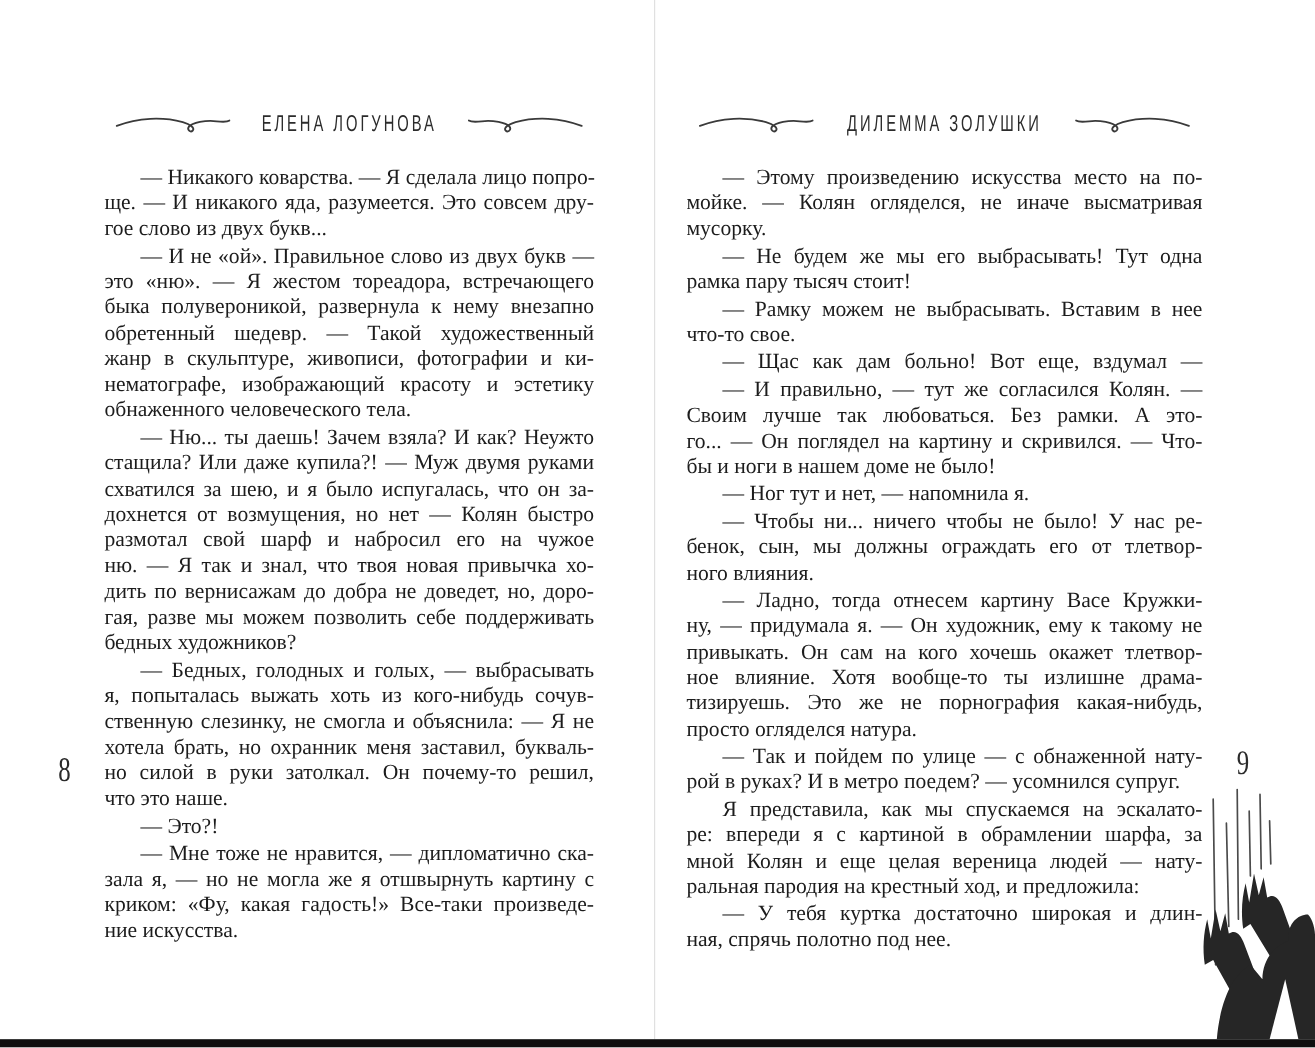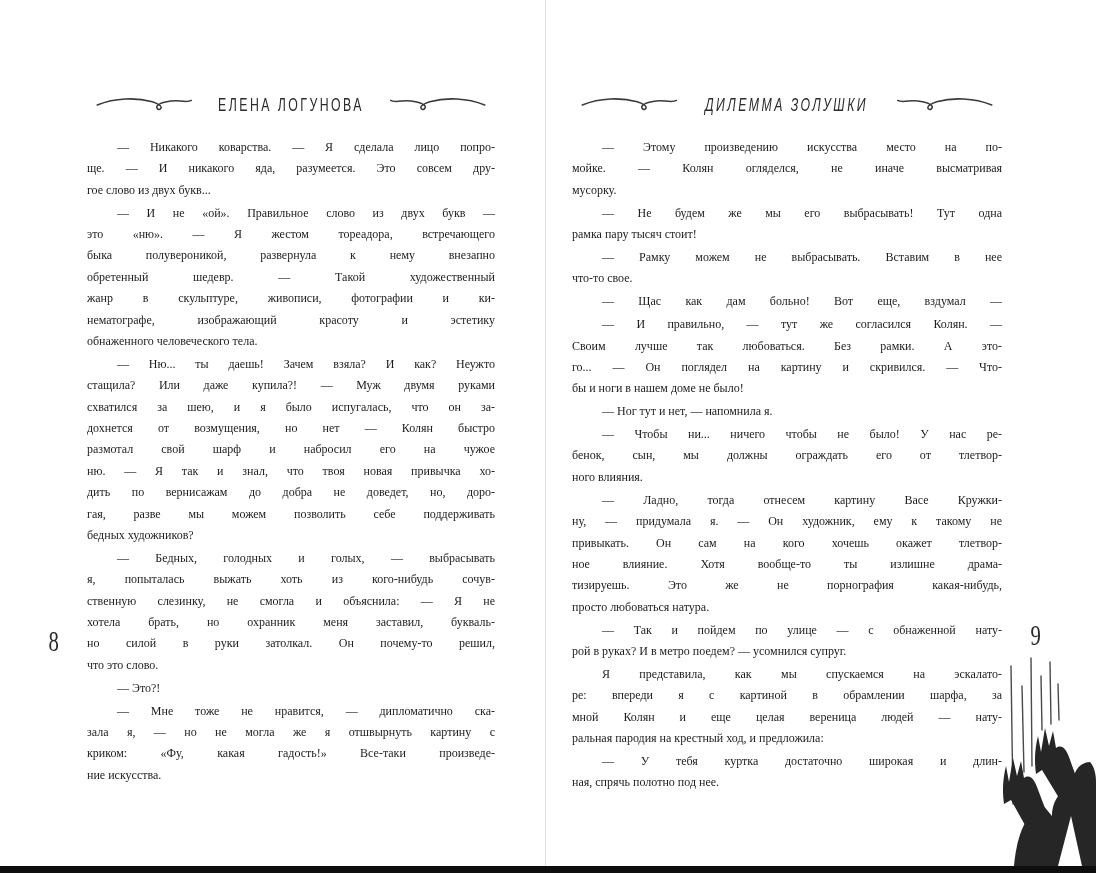--- a/index.html
+++ b/index.html
@@ -7,29 +7,29 @@
        font-family:"Liberation Serif","DejaVu Serif",serif;}
   .spread{position:absolute;inset:0;background:#ffffff;}
 
   .page{position:absolute;top:16px;height:866px;}
   .page-left{left:0;width:547px;}
   .page-right{left:548px;width:548px;}
 
   
   .page-header{position:absolute;top:74px;display:flex;align-items:center;justify-content:center;gap:10px;}
   .page-left  .page-header{left:87px;width:408px;}
-  .page-right .page-header{left:24px;width:430px;font-style:italic;}
+  .page-right .page-header{left:24px;width:430px;}
   .header-text{display:inline-block;font-family:"Liberation Sans","DejaVu Sans",sans-serif;
        font-size:15px;font-weight:500;letter-spacing:3px;color:#2b2b2b;white-space:nowrap;
        transform:scaleX(0.82) scaleY(1.28);transform-origin:center;}
   .flourish{flex:0 0 auto;}
   .flourish.mirrored{transform:scaleX(-1);}
 
   
-  .text-column{position:absolute;top:121px;font-size:12px;color:#1c1c1c;}
+  .text-column{position:absolute;top:121px;font-size:18px;color:#1c1c1c;}
   .page-left  .text-column{left:87px;width:408px;}
   .page-right .text-column{left:24px;width:430px;}
   .para{margin:0 0 1.5px 0;}
   .line{line-height:21.4px;height:21.4px;text-align:justify;text-align-last:justify;
         white-space:nowrap;overflow:visible;}
   .line.first{text-indent:30px;}
   .line.last{text-align-last:left;}
 
   
   .page-number{position:absolute;font-family:"Liberation Serif",serif;font-size:23px;color:#2a2a2a;
@@ -84,21 +84,21 @@
           <div class="line">дить по вернисажам до добра не доведет, но, доро-</div>
           <div class="line">гая, разве мы можем позволить себе поддерживать</div>
           <div class="line last">бедных художников?</div>
         </div>
         <div class="para">
           <div class="line first">— Бедных, голодных и голых, — выбрасывать</div>
           <div class="line">я, попыталась выжать хоть из кого-нибудь сочув-</div>
           <div class="line">ственную слезинку, не смогла и объяснила: — Я не</div>
           <div class="line">хотела брать, но охранник меня заставил, букваль-</div>
           <div class="line">но силой в руки затолкал. Он почему-то решил,</div>
-          <div class="line last">что это слово.</div>
+          <div class="line last">что это наше.</div>
         </div>
         <div class="para">
           <div class="line first last">— Это?!</div>
         </div>
         <div class="para">
           <div class="line first">— Мне тоже не нравится, — дипломатично ска-</div>
           <div class="line">зала я, — но не могла же я отшвырнуть картину с</div>
           <div class="line">криком: «Фу, какая гадость!» Все-таки произведе-</div>
           <div class="line last">ние искусства.</div>
         </div>
@@ -146,21 +146,21 @@
           <div class="line first">— Чтобы ни... ничего чтобы не было! У нас ре-</div>
           <div class="line">бенок, сын, мы должны ограждать его от тлетвор-</div>
           <div class="line last">ного влияния.</div>
         </div>
         <div class="para">
           <div class="line first">— Ладно, тогда отнесем картину Васе Кружки-</div>
           <div class="line">ну, — придумала я. — Он художник, ему к такому не</div>
           <div class="line">привыкать. Он сам на кого хочешь окажет тлетвор-</div>
           <div class="line">ное влияние. Хотя вообще-то ты излишне драма-</div>
           <div class="line">тизируешь. Это же не порнография какая-нибудь,</div>
-          <div class="line last">просто любоваться натура.</div>
+          <div class="line last">просто огляделся натура.</div>
         </div>
         <div class="para">
           <div class="line first">— Так и пойдем по улице — с обнаженной нату-</div>
           <div class="line last">рой в руках? И в метро поедем? — усомнился супруг.</div>
         </div>
         <div class="para">
           <div class="line first">Я представила, как мы спускаемся на эскалато-</div>
           <div class="line">ре: впереди я с картиной в обрамлении шарфа, за</div>
           <div class="line">мной Колян и еще целая вереница людей — нату-</div>
           <div class="line last">ральная пародия на крестный ход, и предложила:</div>

